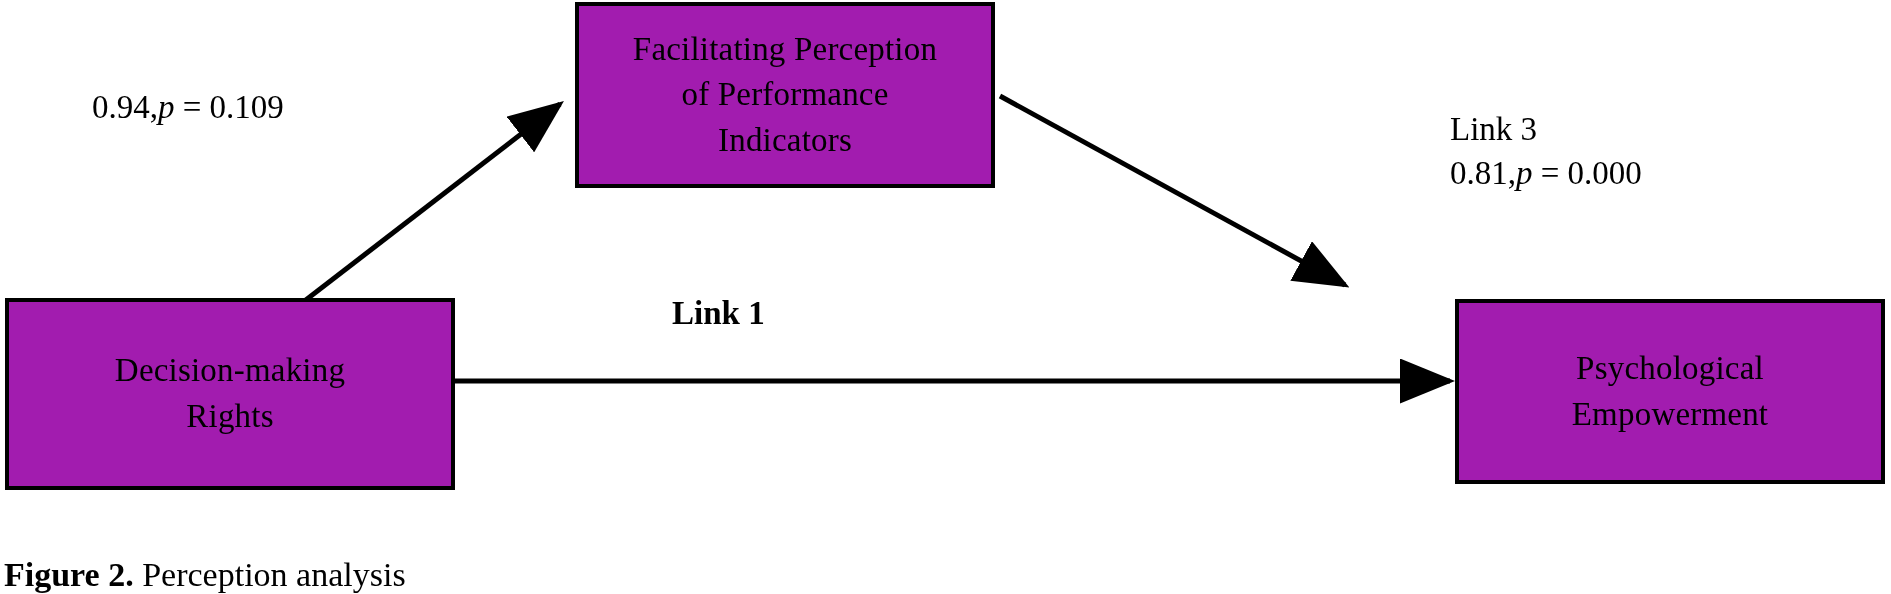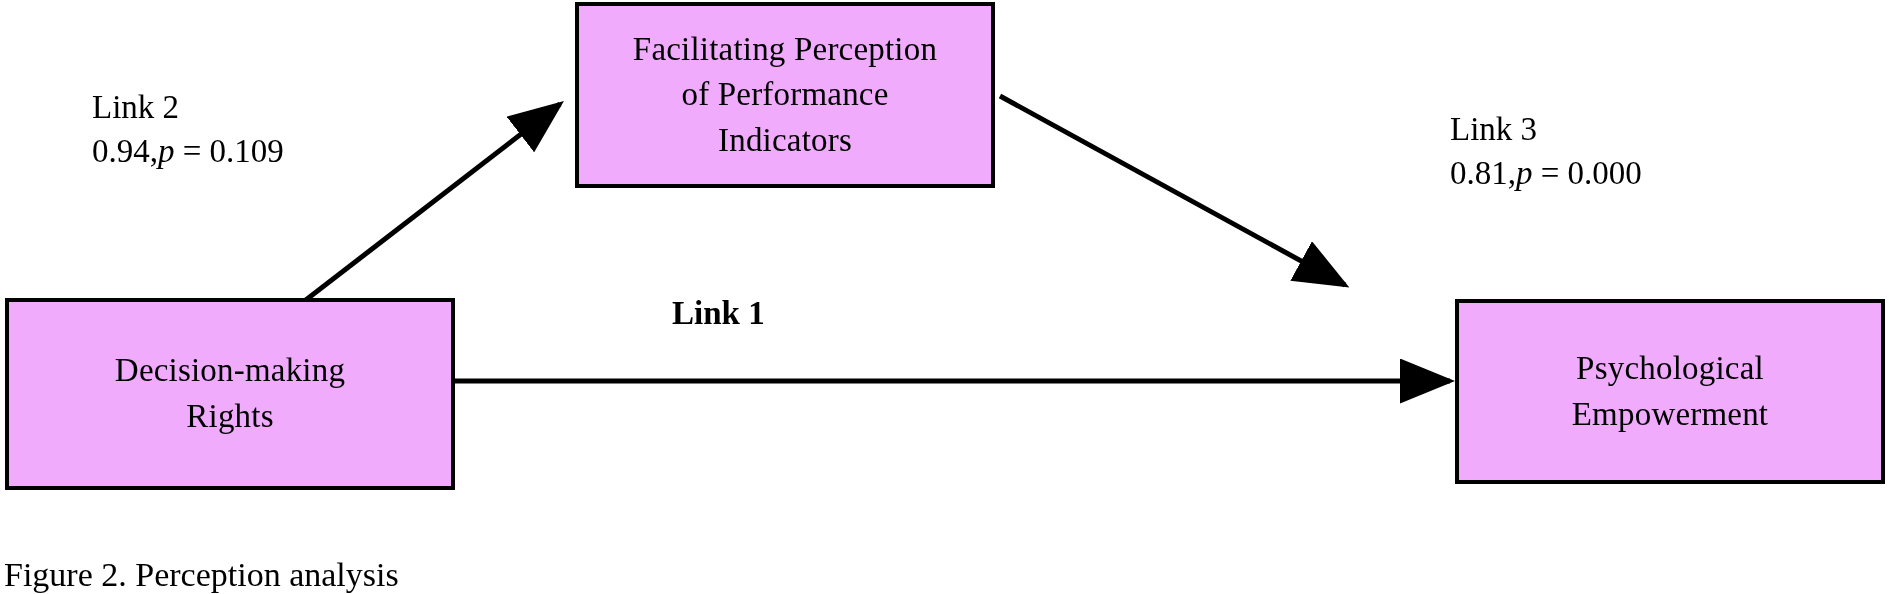--- a/index.html
+++ b/index.html
@@ -16,21 +16,21 @@
     position: relative;
     width: 1891px;
     height: 594px;
     background: #ffffff;
     overflow: hidden;
   }
   .node-box {
     position: absolute;
     box-sizing: border-box;
     border: 4px solid #000000;
-    background: #f0abfc;
+    background: #a21caf;
     display: flex;
     align-items: center;
     justify-content: center;
     text-align: center;
     z-index: 3;
   }
   .node-label {
     font-size: 33px;
     line-height: 1.38;
     letter-spacing: 0.2px;
@@ -81,21 +81,21 @@
   }
   #figure-caption {
     position: absolute;
     left: 4px;
     top: 556px;
     font-size: 34px;
     line-height: 1.1;
     white-space: nowrap;
     z-index: 5;
   }
-  #figure-caption .cap-strong { font-weight: normal; }
+  #figure-caption .cap-strong { font-weight: bold; }
 </style>
 </head>
 <body>
 
 <div id="figure-root">
 
   <svg id="arrow-layer" viewBox="0 0 1891 594" preserveAspectRatio="none" aria-hidden="true">
     <defs>
       <marker id="arrowhead" markerWidth="11" markerHeight="9" refX="10" refY="4.5" orient="auto" markerUnits="strokeWidth">
         <path d="M0,0 L11,4.5 L0,9 z" fill="#000000"></path>
@@ -119,21 +119,20 @@
     <span class="node-label">Decision-making
 Rights</span>
   </div>
 
   <div class="node-box" id="node-outcome">
     <span class="node-label">Psychological
 Empowerment</span>
   </div>
 
   <div class="edge-label" id="label-link2">
-    <span class="lbl-line1">Link 2</span>
     <span class="lbl-line2"><span>0.94,</span><span class="ital">p</span><span> = 0.109</span></span>
   </div>
 
   <div class="edge-label" id="label-link3">
     <span class="lbl-line1">Link 3</span>
     <span class="lbl-line2"><span>0.81,</span><span class="ital">p</span><span> = 0.000</span></span>
   </div>
 
   <div class="edge-label" id="label-link1">
     <span class="lbl-line1">Link 1</span>

